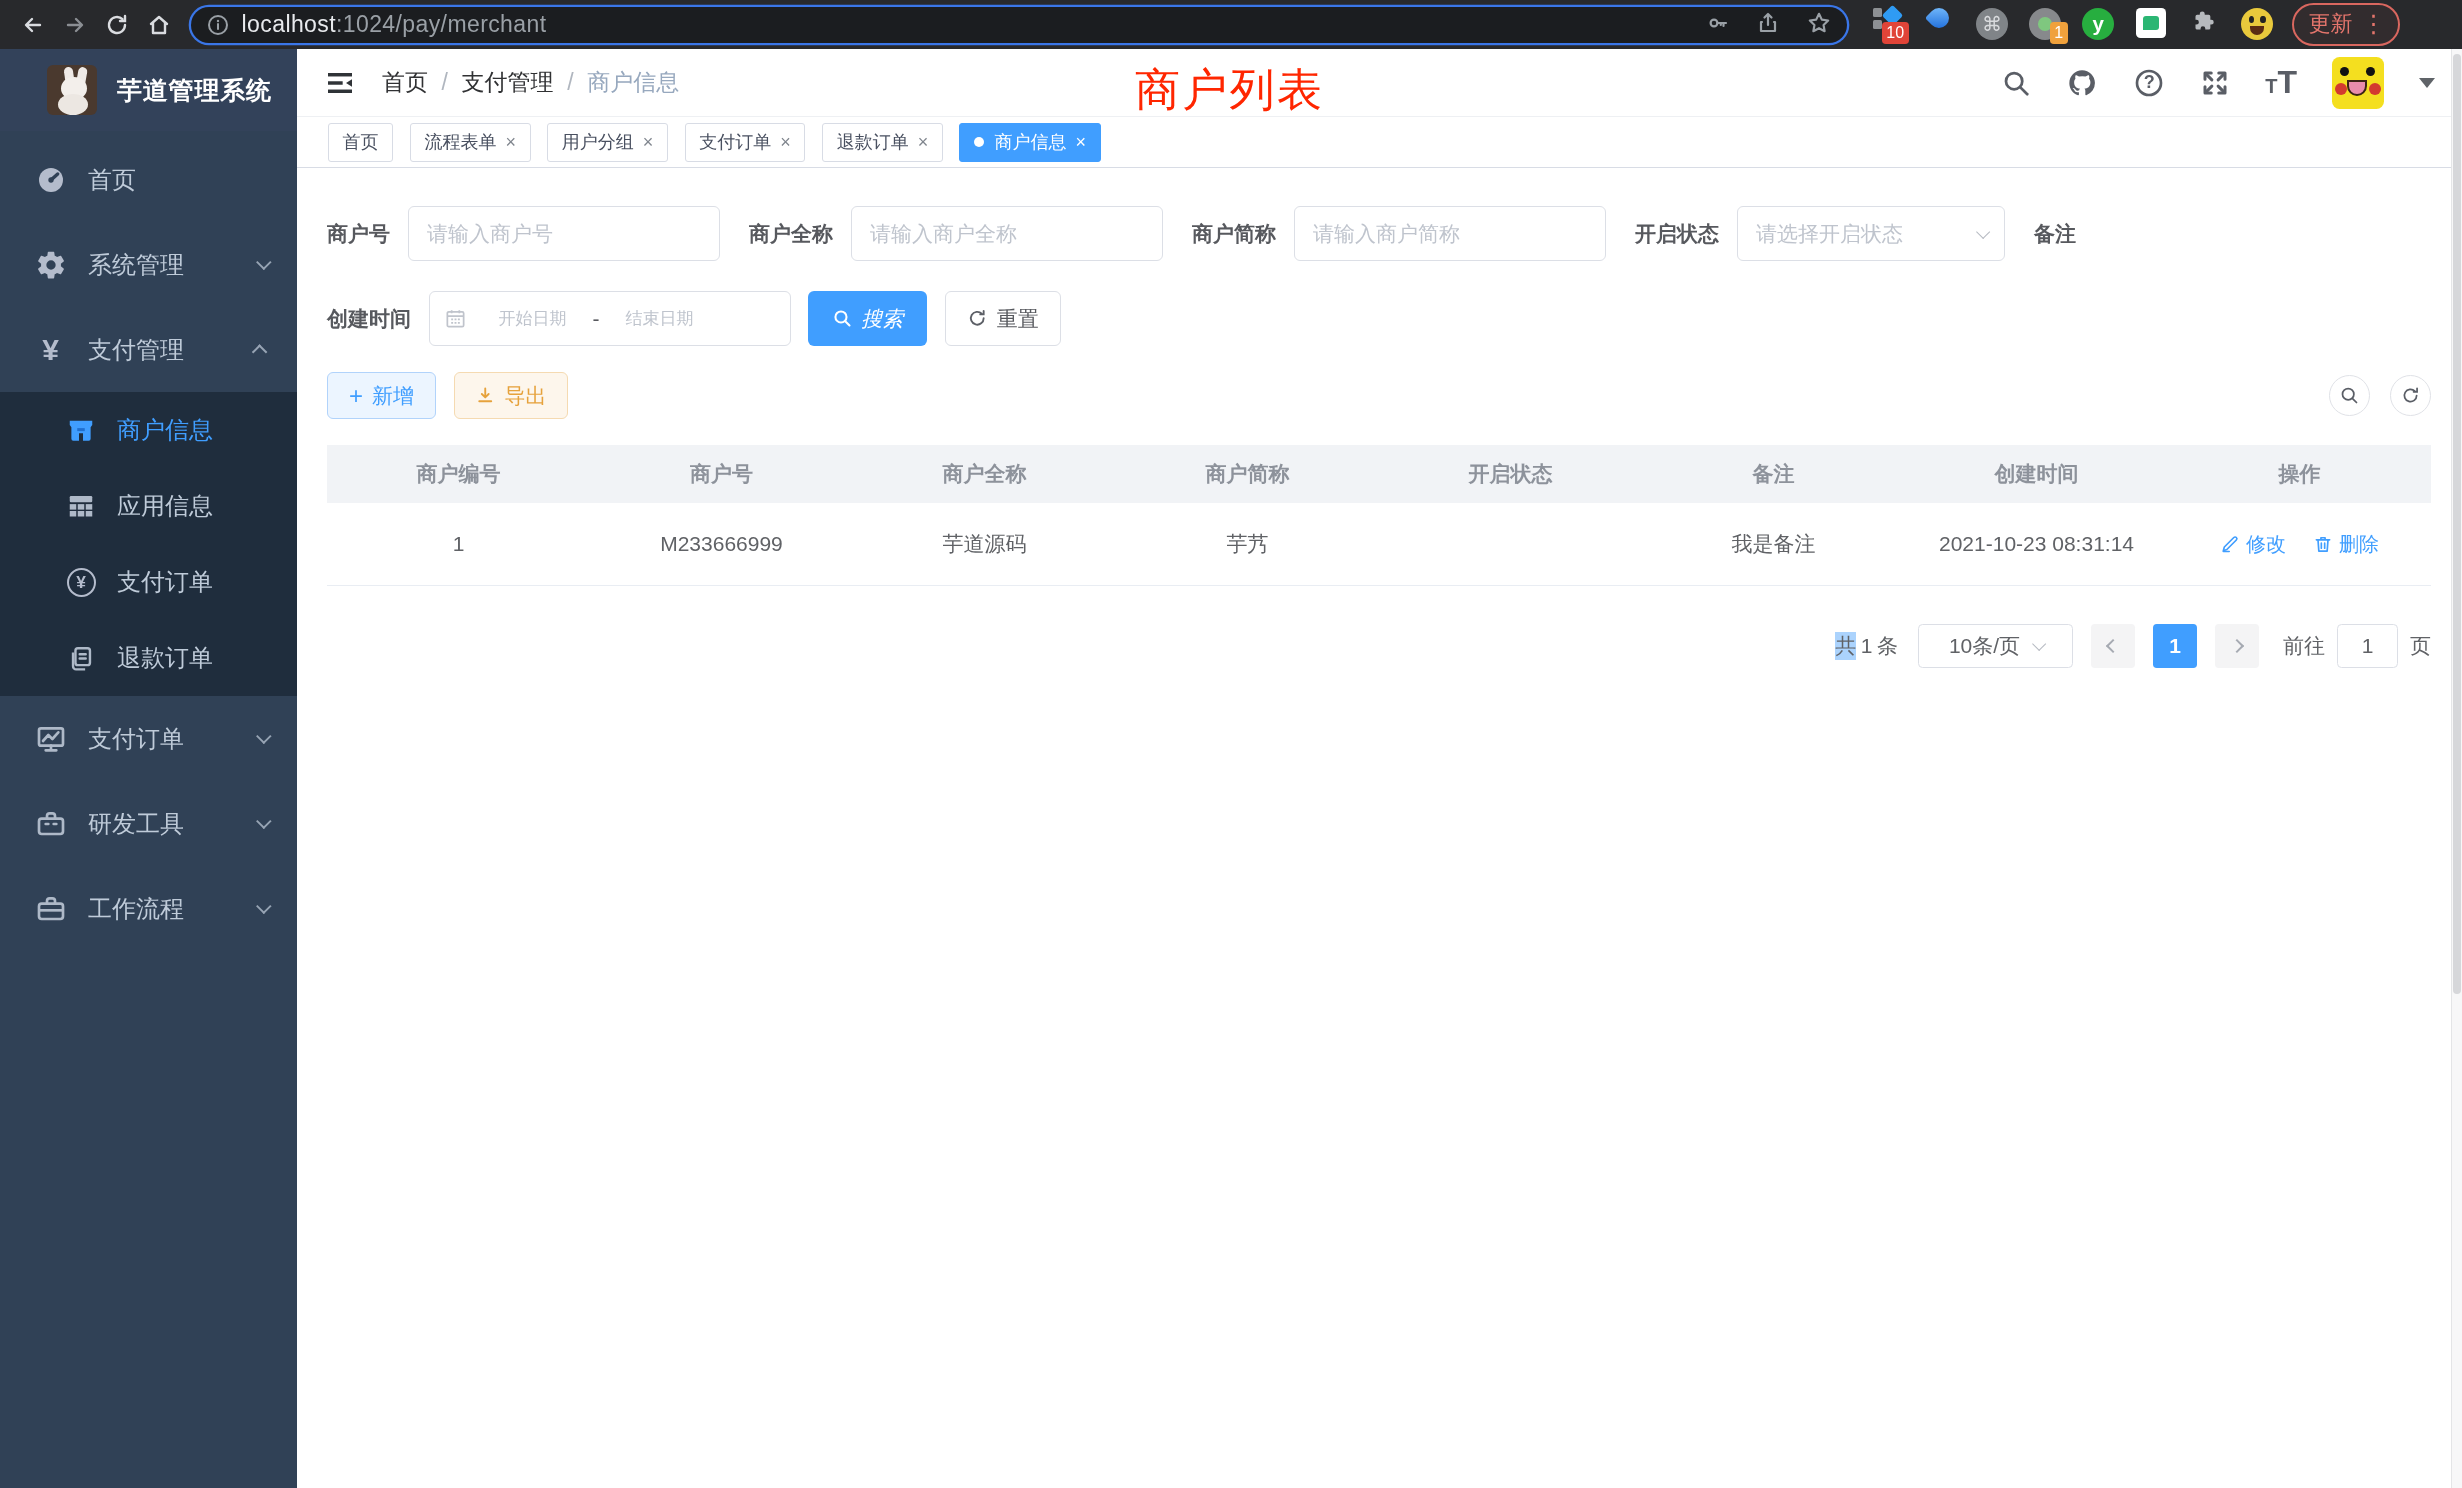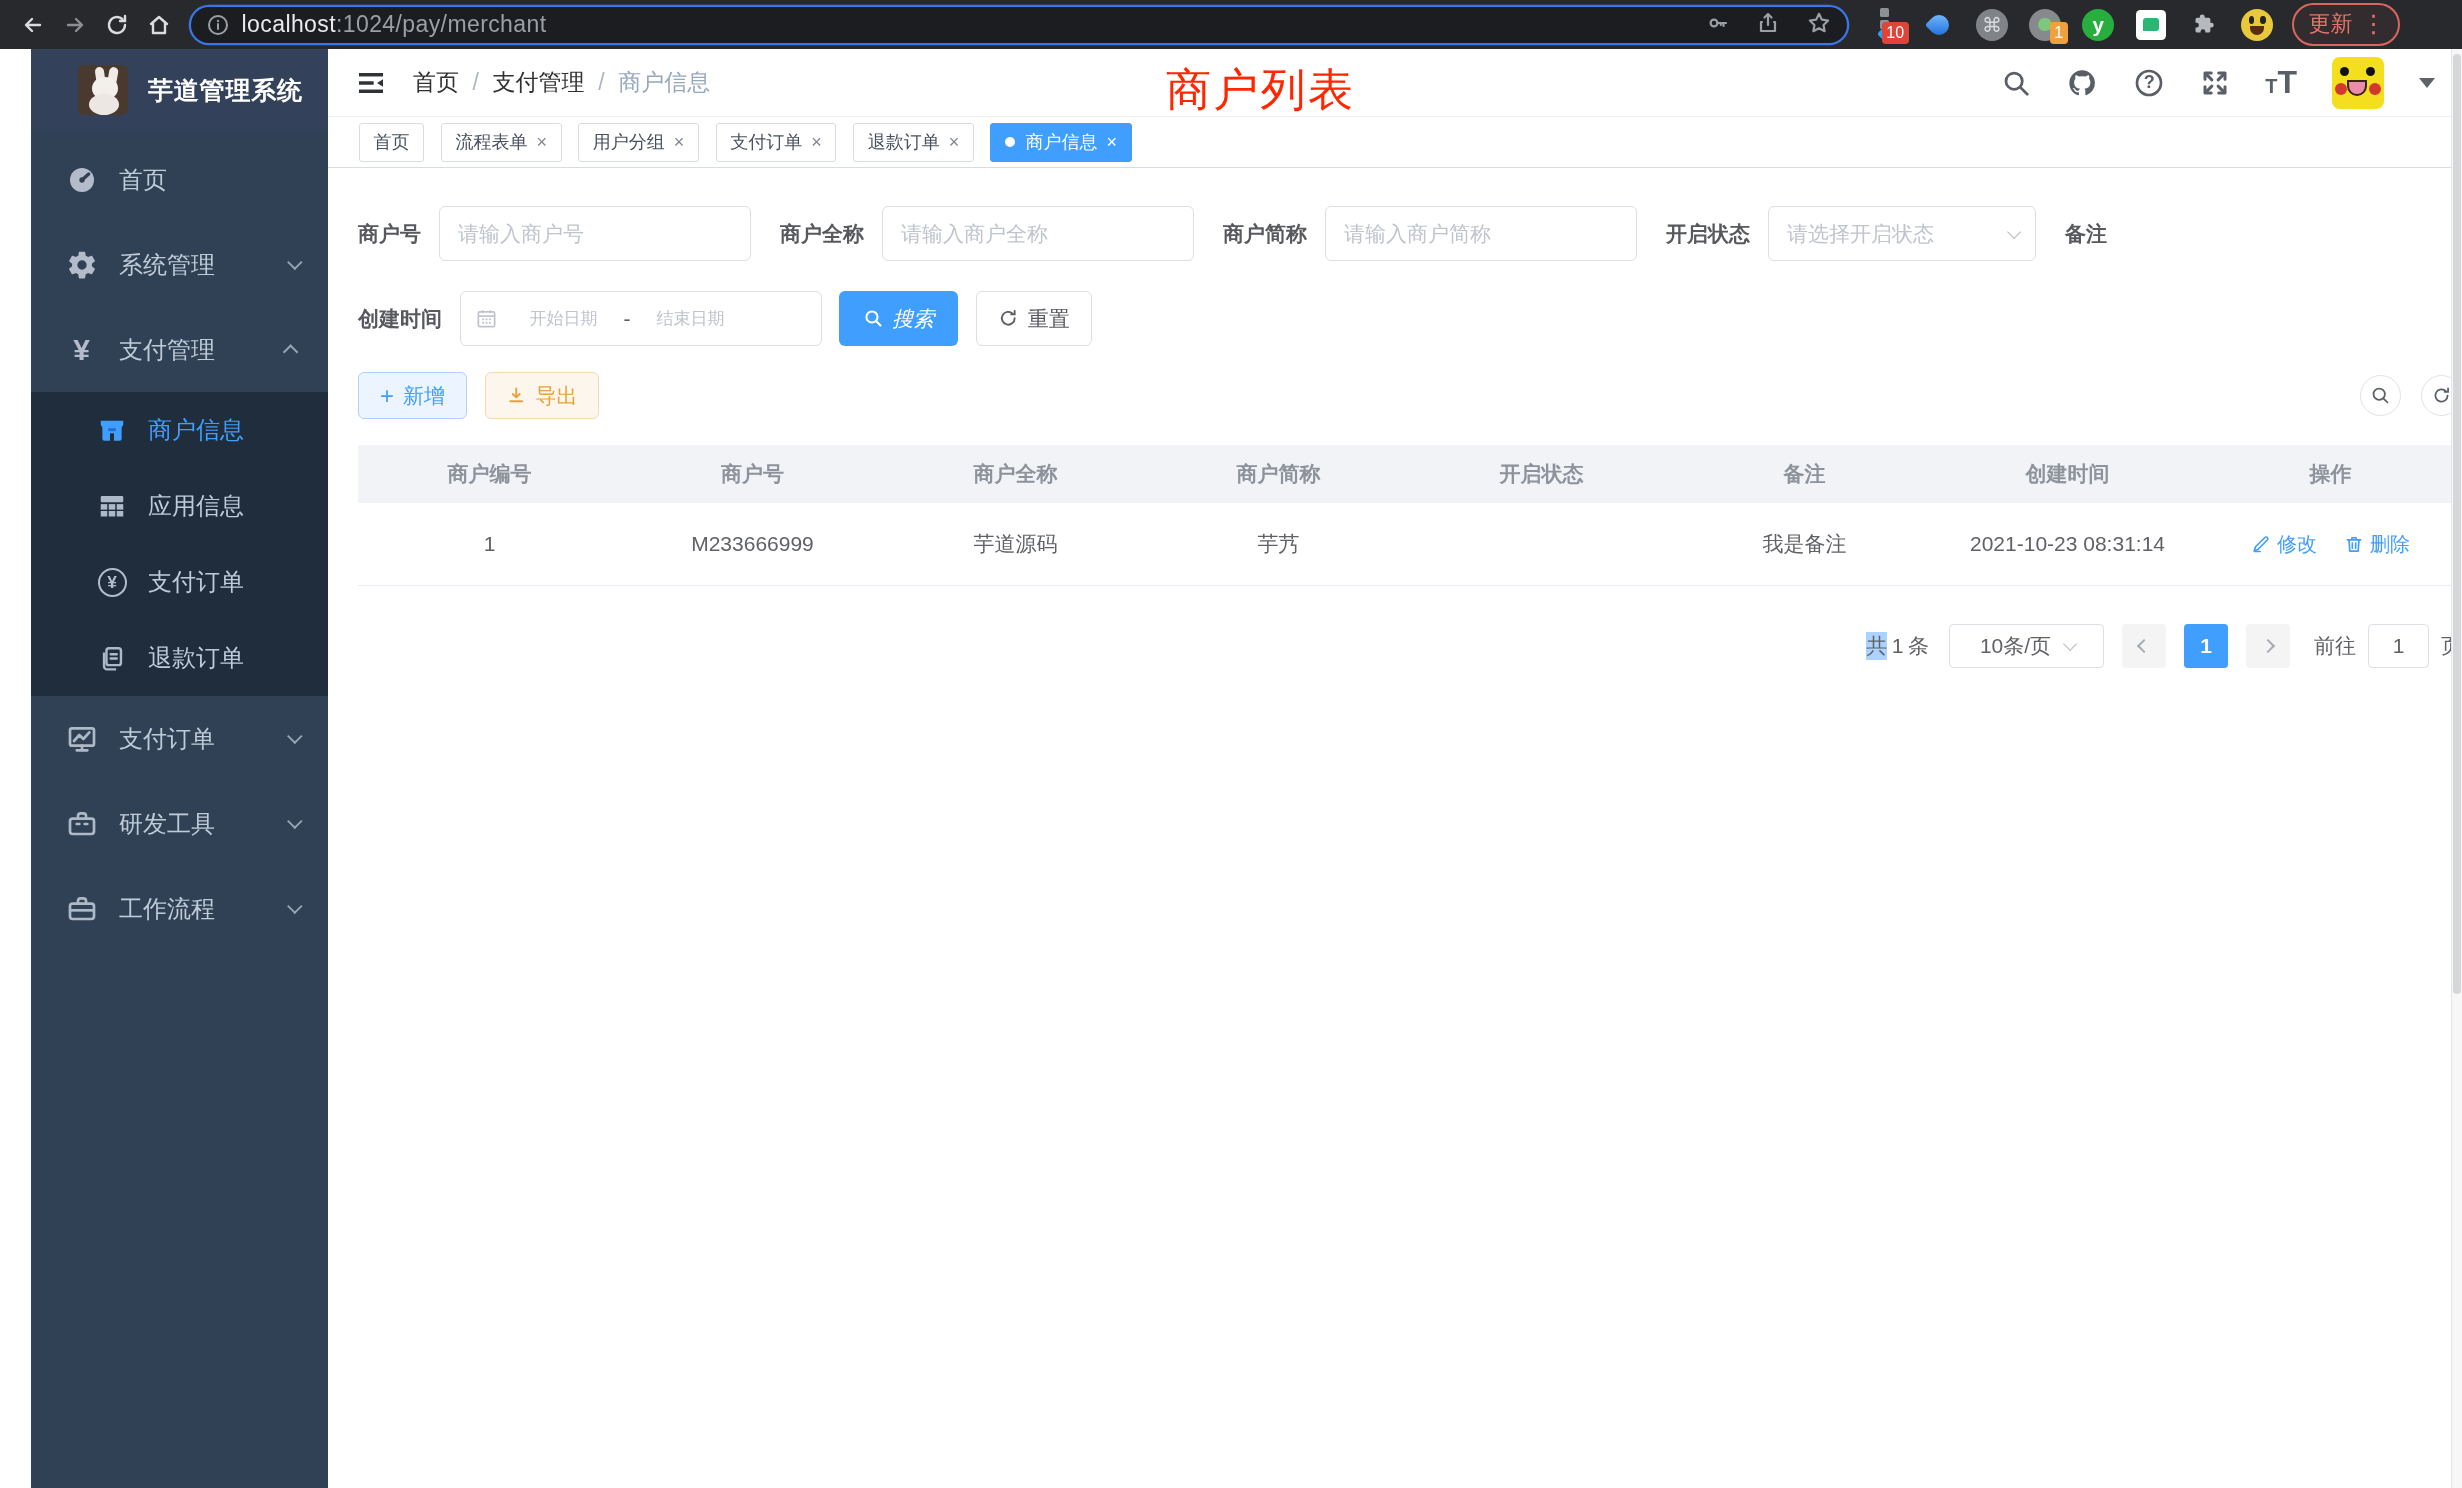--- a/index.html
+++ b/index.html
@@ -11,21 +11,21 @@
   .chrome { height:49px; background:#28292c; display:flex; align-items:center; padding:0 12px; }
   .navbtn { width:42px; height:39px; display:flex; align-items:center; justify-content:center; flex:0 0 auto; }
   .navbtn svg { width:24px; height:24px; }
   .urlbar { width:1656px; height:36px; margin-left:10.6px; background:#1b1d20; border-radius:18px;
             box-shadow:0 0 0 2.3px #3a76e8; display:flex; align-items:center; padding:0 15px; }
   .urlbar .info-ic { margin-right:12px; display:flex; }
   .urltext { font-size:23px; color:#9aa0a6; letter-spacing:0.4px; }
   .urltext b { color:#e8eaed; font-weight:normal; }
   .urlbar-right { margin-left:auto; display:flex; align-items:center; gap:26px; }
   .exts { display:flex; align-items:center; gap:20px; margin-left:23px; }
-  .ext { position:relative; width:33px; height:33px; display:flex; align-items:center; justify-content:center;flex-direction:column; }
+  .ext { position:relative; width:33px; height:33px; display:flex; justify-content:center; }
   .badge { position:absolute; bottom:-3px; right:-6px; color:#fff; font-size:16px; line-height:1;
            padding:3px 4.5px; border-radius:3.8px; }
   .badge.red { background:#e04438; } .badge.orange { background:#f0a13c; }
   .ext-sq { width:9px; height:9px; background:#8d9094; border-radius:1.5px; }
   .ext-diamond { width:15px; height:15px; background:#2f9bf4; transform:rotate(45deg); border-radius:2.3px; }
   .ext-kite { width:20px; height:20px; background:linear-gradient(135deg,#7ec3ff,#1565d8);
               border-radius:50% 50% 50% 3px; transform:rotate(45deg); }
   .ext-circle { width:32px; height:32px; border-radius:50%; display:flex; align-items:center; justify-content:center; }
   .gray-c { background:#808488; color:#d8dadd; font-size:20px; }
   .green-c { background:#27ae3f; color:#fff; font-size:20.5px; font-weight:bold; }
@@ -33,21 +33,21 @@
   .ext-chatsq { width:30px; height:30px; background:#fff; border-radius:4.5px; display:flex; align-items:center; justify-content:center; }
   .ext-chatsq i { width:16.7px; height:13.6px; background:#2bb673; border-radius:3px 3px 3px 0; display:block; }
   .profile-face { width:32px; height:32px; border-radius:50%; background:#e9c93c; position:relative; }
   .profile-face i { position:absolute; width:5.3px; height:7.6px; background:#232323; border-radius:50%; top:7.6px; }
   .profile-face i.l { left:7.6px; } .profile-face i.r { right:7.6px; }
   .profile-face u { position:absolute; width:13.6px; height:9px; background:#5b2c14; border-radius:0 0 9px 9px; bottom:5.3px; left:9px; }
   .update-pill { margin-left:18px; display:flex; align-items:center; gap:9px; border:2.3px solid #d9675f;
                  color:#e4756c; border-radius:757px; padding:3.8px 12px 5.3px 15px; font-size:22px; background:rgba(220,100,92,.06); }
 
   
-  .app { display:flex; height:1440px;margin-left:31px; }
+  .app { display:flex; height:1440px; }
 
   
   .sidebar { width:297px; background:#304156; flex:0 0 auto; display:flex; flex-direction:column; }
   .logo { height:82px; background:#33425a; display:flex; align-items:center; padding-left:47px; }
   .logo-img { width:50px; height:50px; border-radius:6px; background:#4a392e; position:relative; overflow:hidden; flex:0 0 auto; }
   .logo-img .ear { position:absolute; width:9px; height:23px; background:#efeae6; border-radius:6px; top:1.5px; }
   .logo-img .ear.e1 { left:18px; transform:rotate(-8deg); } .logo-img .ear.e2 { left:30px; transform:rotate(10deg); }
   .logo-img .head { position:absolute; width:26px; height:23px; background:#f3efeb; border-radius:50%; top:12px; left:13.6px; }
   .logo-img .body { position:absolute; width:30px; height:21px; background:#ece7e2; border-radius:50%; top:29px; left:10.6px; }
   .logo-title { color:#fff; font-size:25px; font-weight:bold; margin-left:20px; letter-spacing:0.8px; }

